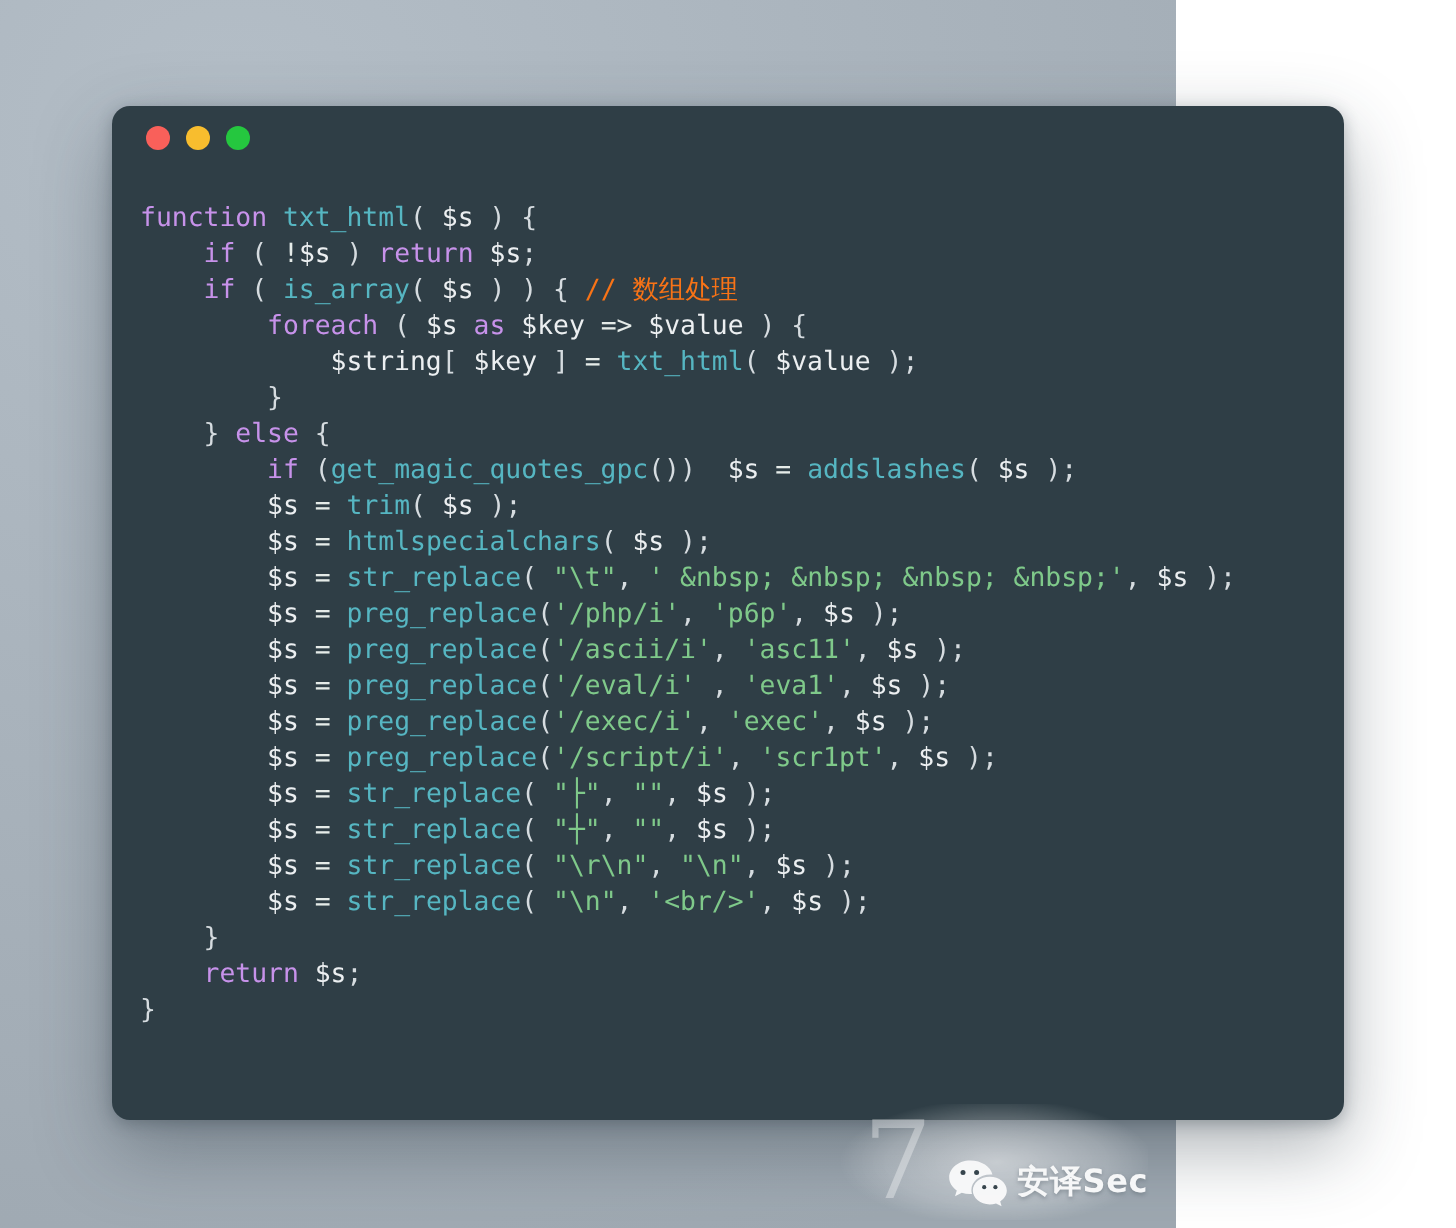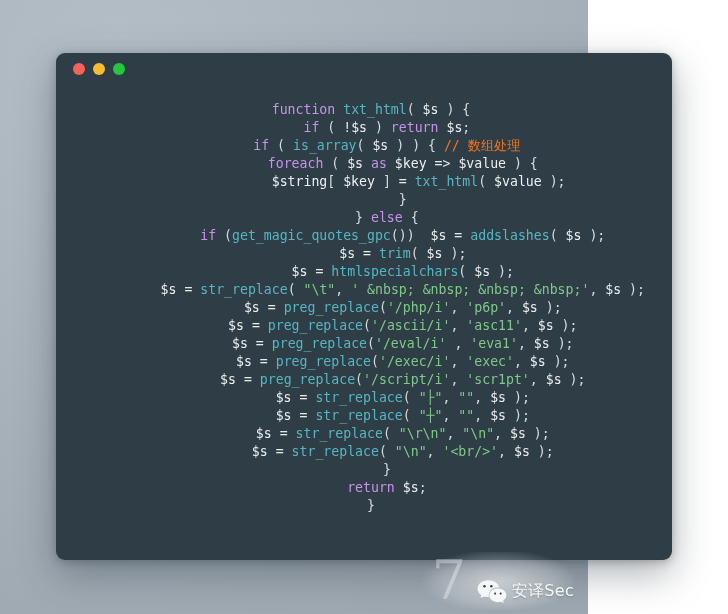--- a/index.html
+++ b/index.html
@@ -12,21 +12,20 @@
     overflow: hidden;
     font-family: "DejaVu Sans", sans-serif;
   }
 
   #desktop {
     position: relative;
     width: 588px;
     height: 614px;
     background:
       radial-gradient(120% 100% at 20% 10%, #b4bec7 0%, #aab4bd 45%, #9ea8b1 100%);
-    text-align: center;
   }
 
   
   #code-window {
     position: absolute;
     left: 56px;
     top: 53px;
     width: 616px;
     height: 507px;
     background: #2f3e46;
@@ -111,21 +110,21 @@
   #wm-inner {
     position: relative;
     display: flex;
     align-items: center;
     gap: 5px;
     z-index: 2;
   }
   #wm-label {
     font-family: "DejaVu Sans", sans-serif;
     font-size: 16px;
-    font-weight: 400;
+    font-weight: 700;
     color: #ffffff;
     text-shadow: 0 1px 2px rgba(90,100,110,0.55);
     letter-spacing: 0.3px;
   }
   .wechat-svg { display: block; }
 </style>
 </head>
 <body>
 
 <div id="desktop">

